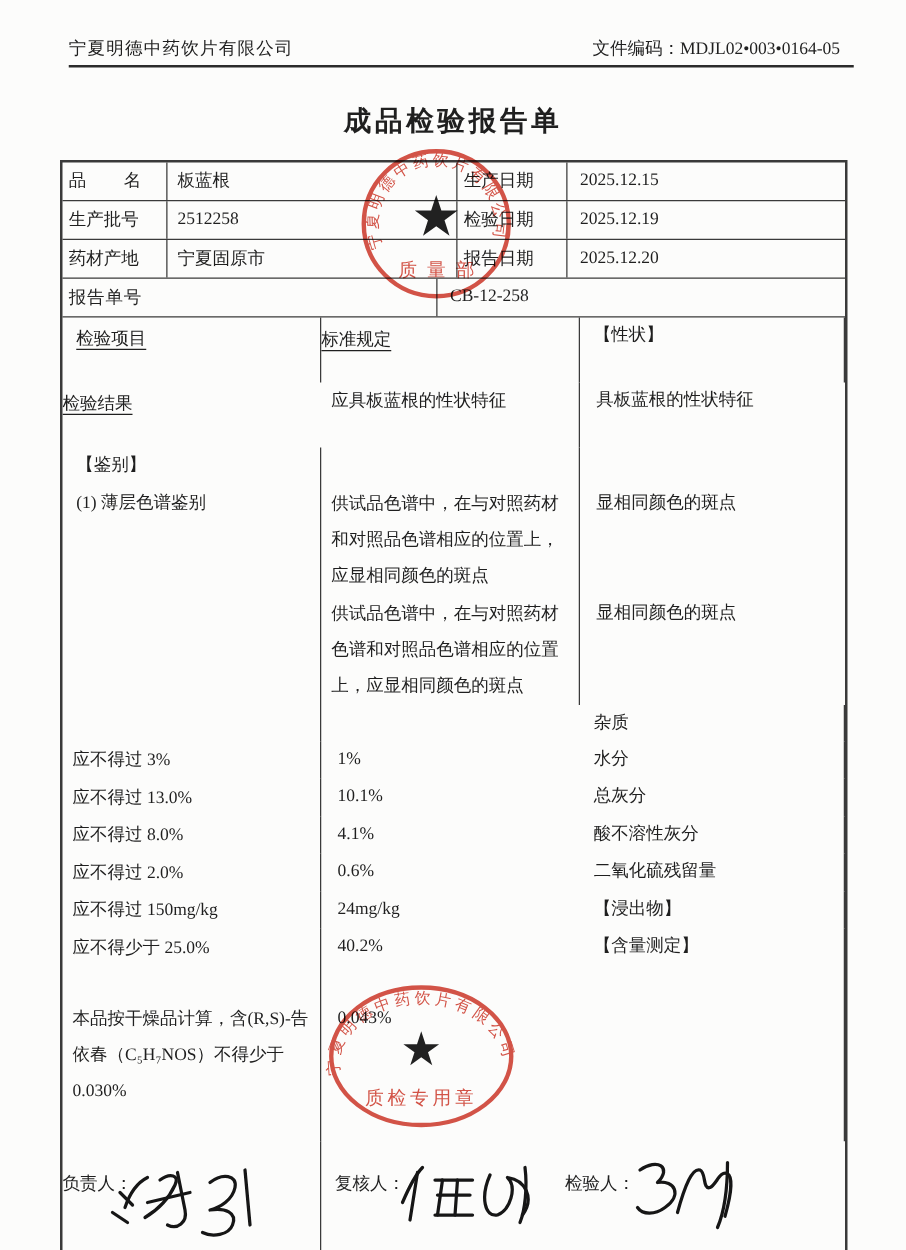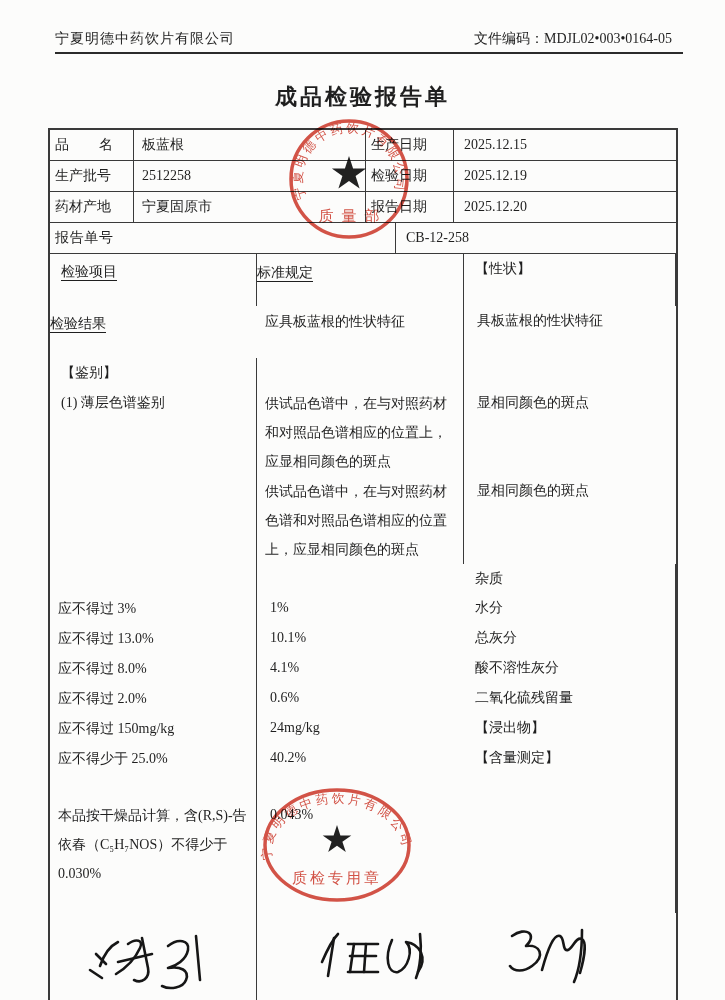--- a/index.html
+++ b/index.html
@@ -32,21 +32,21 @@
     border:2px solid var(--border);
     font-size:14px;
   }
   .irow{display:flex;height:31px;border-bottom:1px solid var(--border);align-items:center;}
   .cell{overflow:hidden;white-space:nowrap;}
   .irow .cell{height:100%;display:flex;align-items:center;}
   .ilabel{width:84px;border-right:1px solid var(--border);padding:0 5px;}
   .ivalue{width:232px;border-right:1px solid var(--border);padding:0 8px;}
   .ilabel2{width:88px;border-right:1px solid var(--border);padding:0 5px;}
   .ivalue2{flex:1;padding:0 10px;}
-  .ilabel-wide{width:346px;border-right:1px solid var(--border);padding:0 5px;}
+  .ilabel-wide{width:300px;border-right:1px solid var(--border);padding:0 5px;}
   .just{display:inline-block;width:58px;text-align:justify;text-align-last:justify;}
   
   .main-grid{display:grid;grid-template-columns:207px 207px 1fr;}
   .main-grid>.cell{white-space:normal;line-height:28px;padding-top:1px;}
   .main-grid>.c0{border-right:1px solid var(--border);padding-left:11px;padding-right:4px;}
   .main-grid>.c1{border-right:1px solid var(--border);padding-left:8px;padding-right:4px;line-height:29px;}
   .main-grid>.c2{padding-left:13px;padding-right:4px;}
   .main-grid>.hcell{min-height:52px;padding-top:4px;}
   .main-grid>.hcell.c1,.main-grid>.hcell.c2{text-align:left;padding-left:0;}
   .hcell span{text-decoration:underline;text-underline-offset:4px;}
@@ -161,20 +161,25 @@
         <div class="cell c1 mh-12"></div>
         <div class="cell c2 mh-12"></div>
       </div>
 
     <div class="conclusion-row">
       <b>结论：</b>
       <span>本品按《中国药典》2025 年版一部检验，结果符合规定。</span>
     </div>
   </div>
 
+  <div class="sig-strip">
+    <span class="sig-label s0">负责人：</span>
+    <span class="sig-label s1">复核人：</span>
+    <span class="sig-label s2">检验人：</span>
+  </div>
   <svg class="sig-svg" viewBox="0 0 725 82">
     <g>
       <path d="M100,48 c4,-12 10,-20 18,-24"></path>
       <path d="M96,36 l10,10"></path>
       <path d="M90,52 l12,8"></path>
       <path d="M128,26 c8,-6 16,-4 12,4 c-5,11 -14,20 -24,26"></path>
       <path d="M118,44 l34,-8"></path>
       <path d="M142,20 l6,30 c2,10 -6,16 -14,12"></path>
       <path d="M168,28 c10,-8 22,-6 20,4 c-2,10 -12,16 -20,18 c12,-2 22,2 18,12 c-3,8 -16,10 -24,6"></path>
       <path d="M196,18 l4,44"></path>

